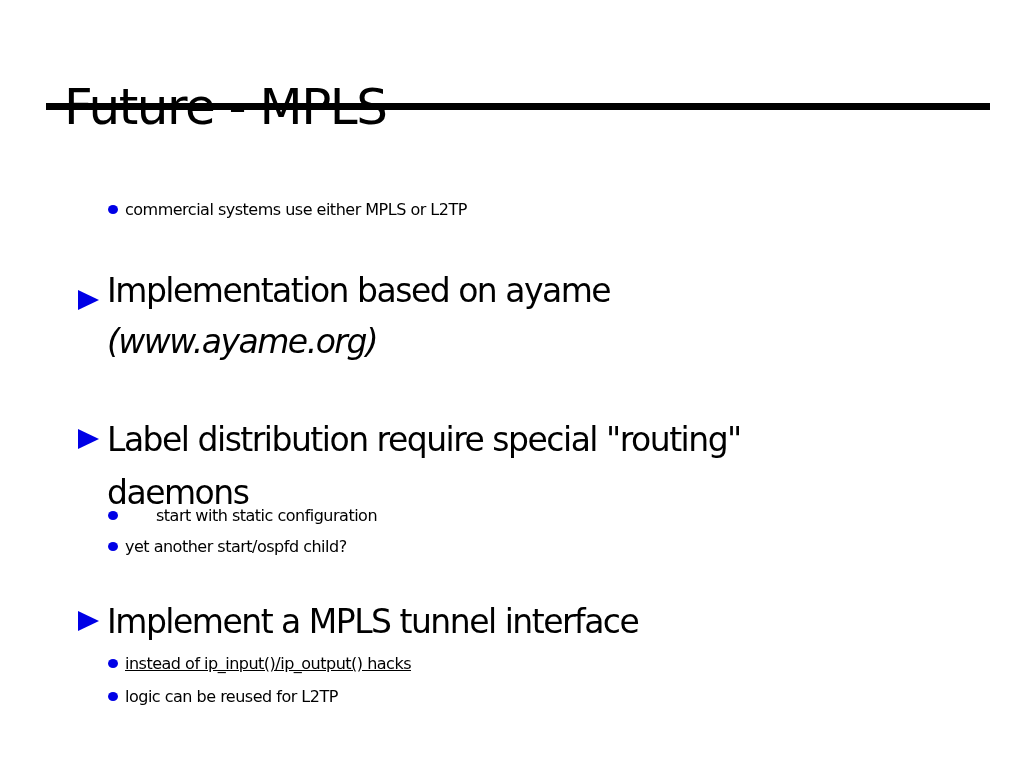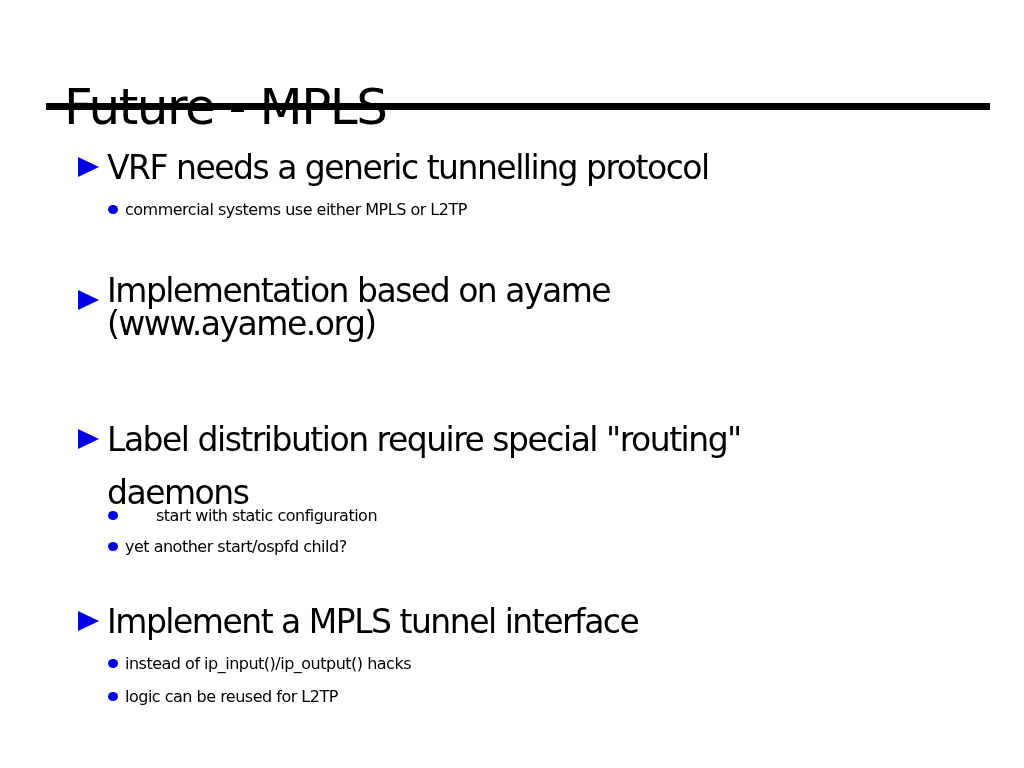--- a/index.html
+++ b/index.html
@@ -76,43 +76,39 @@
     height: 9px;
     border-radius: 50%;
     background: var(--accent, #0000e6);
     margin-right: 7px;
     flex: 0 0 auto;
   }
   
   #b0l0 { top: 142px; }
   #b0s0 { top: 193px; }
   #b1l0 { top: 260px; align-items: flex-end; }
-  #b1l1 { top: 298px; }
+  #b1l1 { top: 316px; font-style: italic; }
   #b2l0 { top: 414px; }
   #b2l1 { top: 449px; margin-top: 18px; }
   #b2s0 { top: 499px; gap: 31px; }
   #b2s1 { top: 530px; }
   #b3l0 { top: 596px; }
-  #b3s0 { top: 647px; }
+  #b3s0 { top: 647px; text-decoration: underline; }
   #b3s1 { top: 680px; }
 </style>
 </head>
 <body>
 
 <div class="slide" style="background: rgb(255, 255, 255); color: rgb(0, 0, 0);">
 
   <div class="title-row">
     <span>Future - MPLS</span>
   </div>
   <div class="title-rule" style="background: rgb(0, 0, 0);"></div>
 
-  <div class="l1row" id="b0l0">
-    <span class="tri"></span>
-    <span>VRF needs a generic tunnelling protocol</span>
-  </div>
   <div class="subrow" id="b0s0">
     <span class="dot"></span>
     <span>commercial systems use either MPLS or L2TP</span>
   </div>
 
   <div class="l1row" id="b1l0">
     <span class="tri"></span>
     <span>Implementation based on ayame</span>
   </div>
   <div class="l1row cont" id="b1l1">

